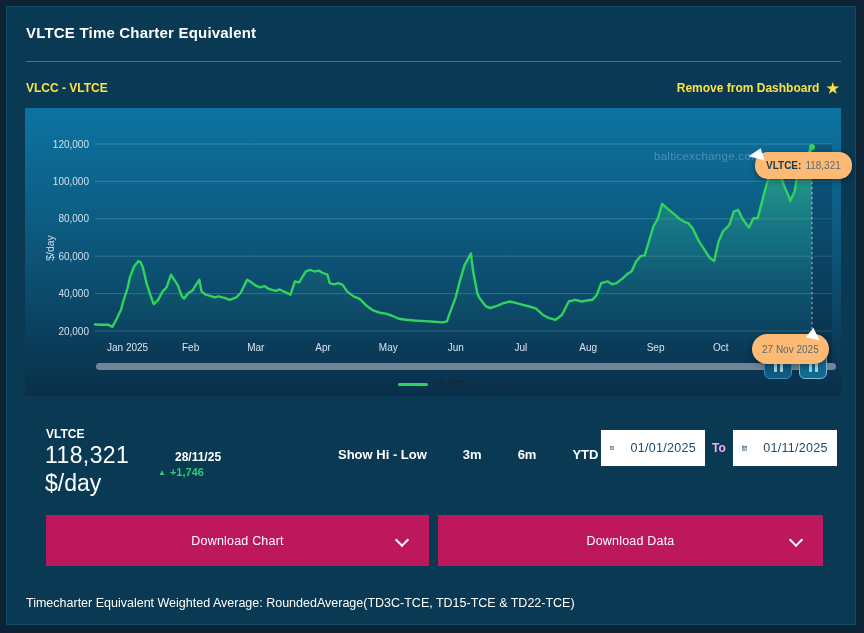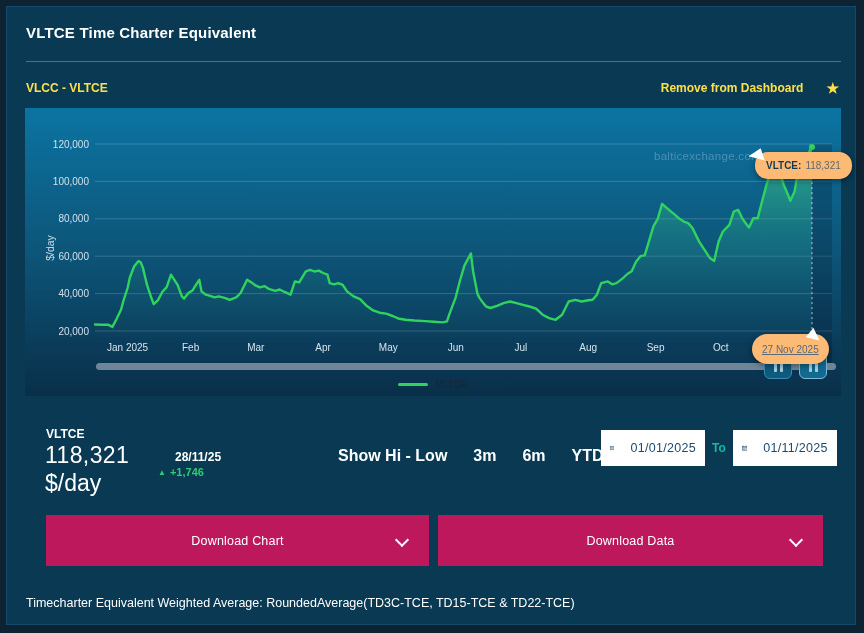--- a/index.html
+++ b/index.html
@@ -3,55 +3,55 @@
 <meta charset="utf-8">
 <style>
   html,body{margin:0;padding:0;width:864px;height:633px;overflow:hidden;}
   body{background:#0d2334;font-family:"Liberation Sans",sans-serif;position:relative;}
   .panel{position:absolute;left:6px;top:6px;width:850px;height:619px;background:#093953;border:1px solid #114a6b;box-sizing:border-box;}
 
   .page-title{position:absolute;left:19px;top:17px;font-size:15px;font-weight:700;color:#fff;letter-spacing:.2px;}
   .divider{position:absolute;left:19px;right:14px;top:54px;height:1px;background:#2b7da7;}
   .subrow{position:absolute;left:19px;right:16px;top:74px;display:flex;justify-content:space-between;align-items:center;color:#fde047;}
   .subrow .ct{font-size:12px;font-weight:700;}
-  .remove{display:flex;align-items:center;gap:23px;cursor:pointer;font-size:12px;font-weight:600;}
+  .remove{display:flex;align-items:center;gap:7px;cursor:pointer;font-size:12px;font-weight:600;}
   .star{font-size:14px;line-height:12px;}
 
   .chart{position:absolute;left:18px;top:101px;width:816px;height:288px;}
   .chart svg{position:absolute;left:0;top:0;}
   .scrollbar{position:absolute;left:71px;top:255px;width:740px;height:7px;border-radius:4px;background:#8a9aa9;opacity:.8;cursor:pointer;}
   .handle{position:absolute;top:245px;width:28px;height:26px;border-radius:6px;background:#0f5a7f;border:1px solid #3a8ab2;display:flex;align-items:center;justify-content:center;gap:3px;padding:0;cursor:pointer;}
   .handle .bar{width:3px;height:11px;background:#a9d6e8;border-radius:1px;}
   .h1{left:739px;}
   .h2{left:774px;background:#136a91;border-color:#7fb8d4;}
   .legend{position:absolute;left:0;right:0;top:271px;display:flex;justify-content:center;align-items:center;gap:7px;cursor:pointer;}
   .legend .swatch{width:30px;height:3px;background:#2fd35d;border-radius:2px;}
   .legend .lbl{font-size:10px;font-weight:700;color:#14293b;}
 
   .tip{position:absolute;background:#fdba74;border-radius:13px;box-shadow:0 2px 6px rgba(0,0,0,.4);font-size:10px;color:#5a6a76;display:flex;align-items:center;justify-content:center;white-space:nowrap;}
   .tip-val{left:730px;top:44px;height:27px;padding:0 11px;gap:4px;}
   .tip-val b{color:#123a55;font-weight:700;}
   .tip-val::before{content:'';position:absolute;left:-6px;top:-2px;border-top:4px solid transparent;border-bottom:9px solid transparent;border-right:14px solid #fff;transform:rotate(-18deg);}
-  .tip-date{left:727px;top:226px;height:30px;padding:0 10px;border-radius:15px;text-decoration:underline;}
+  .tip-date{left:727px;top:226px;height:30px;padding:0 10px;border-radius:15px;}
   .tip-date::before{content:'';position:absolute;right:8px;top:-6px;border-left:5px solid transparent;border-right:9px solid transparent;border-bottom:11px solid #fff;transform:rotate(14deg);}
 
   .stat-label{position:absolute;left:39px;top:420px;font-size:12px;font-weight:700;color:#fff;}
   .stat-value{position:absolute;left:38px;top:435px;font-size:23px;font-weight:300;color:#fff;letter-spacing:.4px;}
   .stat-unit{position:absolute;left:38px;top:463px;font-size:23px;font-weight:300;color:#fff;}
   .stat-date{position:absolute;left:168px;top:443px;font-size:12px;font-weight:700;color:#fff;}
   .stat-change{position:absolute;left:151px;top:459px;font-size:11px;font-weight:700;color:#2ecc71;display:flex;align-items:center;gap:4px;}
   .stat-change .arrow{font-size:8px;}
 
-  .range-row{position:absolute;left:331px;top:440px;display:flex;align-items:center;gap:26px;font-size:16px;font-weight:700;color:#fff;}
+  .range-row{position:absolute;left:331px;top:440px;display:flex;align-items:center;gap:36px;font-size:13px;font-weight:700;color:#fff;}
   .range-row span{cursor:pointer;}
 
   .date-row{position:absolute;left:594px;top:422px;display:flex;align-items:center;gap:7px;height:38px;}
   .date-box{width:104px;height:36px;background:#fff;display:flex;align-items:center;gap:16px;padding:9px 9px;box-sizing:border-box;cursor:pointer;}
   .date-box .val{font-size:12.5px;color:#1c4a6e;letter-spacing:.3px;}
-  .to{font-size:12px;font-weight:700;color:#14b8a6;}
+  .to{font-size:12px;font-weight:700;color:#f0abfc;}
 
   .dl{position:absolute;top:508px;height:51px;background:#be185d;color:#fff;border:none;font-size:12.5px;font-weight:400;cursor:pointer;font-family:inherit;letter-spacing:.2px;}
   .dl1{left:39px;width:383px;}
   .dl2{left:431px;width:385px;}
   .chev{position:absolute;right:22px;top:50%;width:8px;height:8px;margin-top:-6px;border-right:2px solid #fff;border-bottom:2px solid #fff;transform:rotate(45deg);}
 
   .footer{position:absolute;left:19px;top:589px;font-size:12.5px;color:#fff;}
 </style>
 </head>
 <body>

